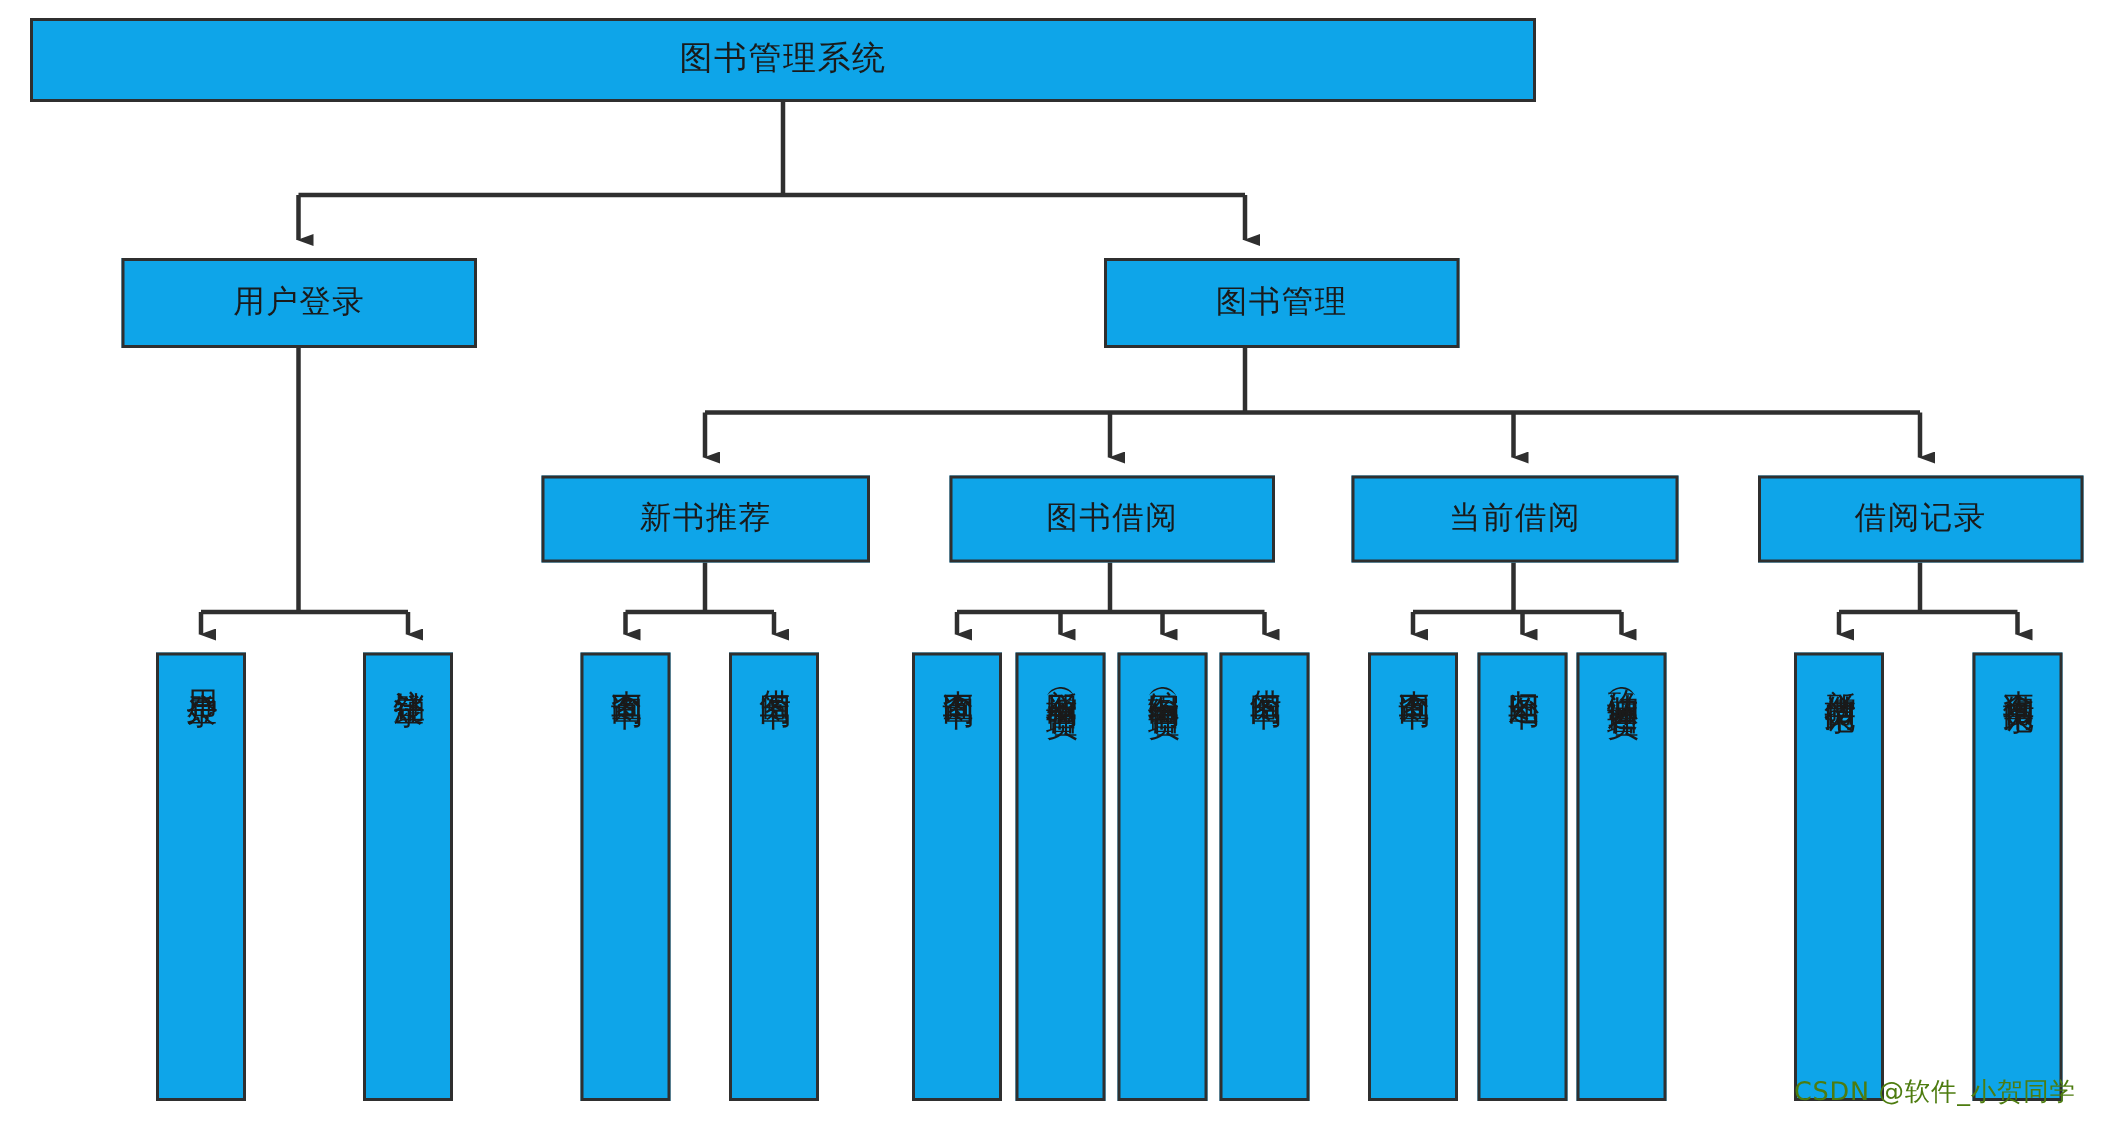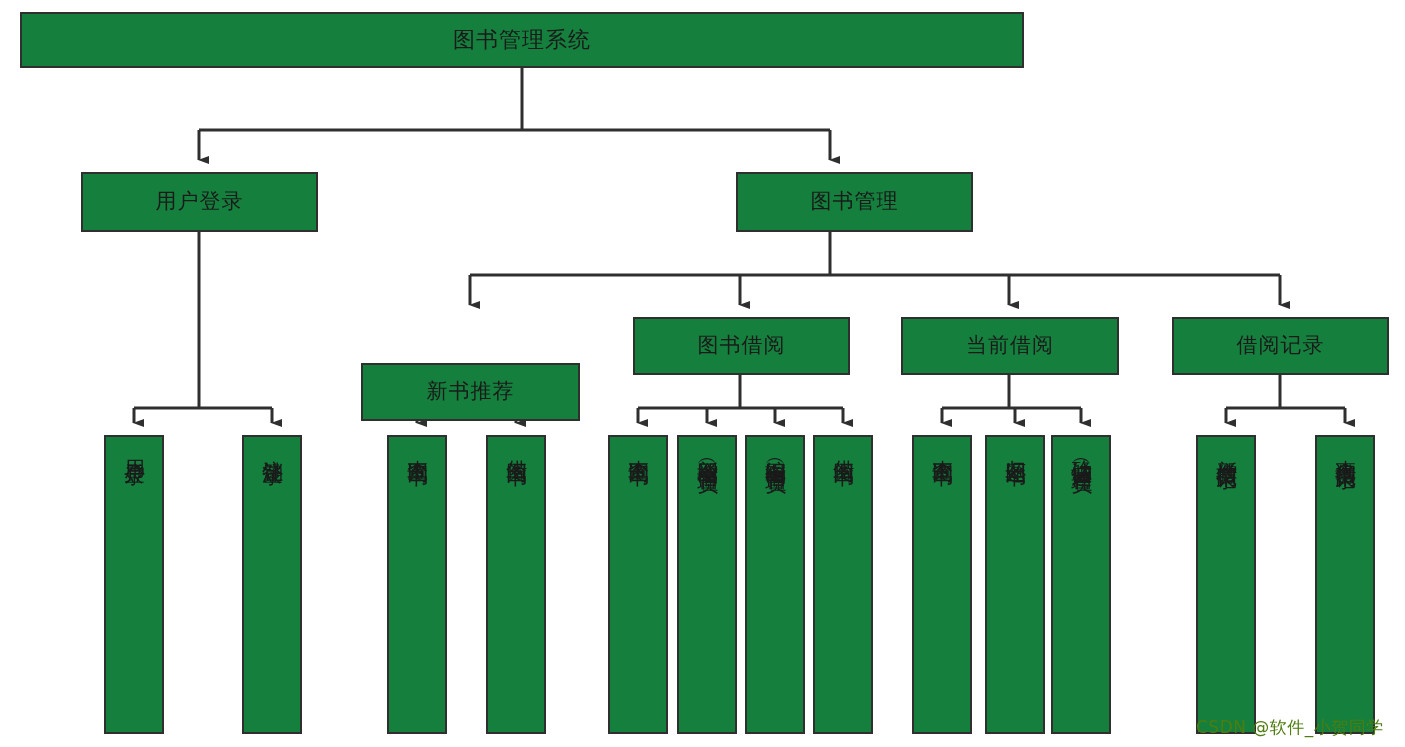--- a/index.html
+++ b/index.html
@@ -21,21 +21,21 @@
     position: absolute;
     left: 0;
     top: 0;
     width: 1405px;
     height: 747px;
     pointer-events: none;
   }
   .node {
     position: absolute;
     box-sizing: border-box;
-    background: #15803d;
+    background: #0ea5e9;
     border: 2px solid #2f2f2f;
     display: flex;
     align-items: center;
     justify-content: center;
     color: #1a1a1a;
   }
   .node.horiz {
     font-size: 21px;
     letter-spacing: 1px;
     line-height: 1.2;
@@ -124,21 +124,21 @@
     <span>图书管理系统</span>
   </div>
 
   <div class="node horiz" style="left:81px; top:172px; width:237px; height:60px;">
     <span>用户登录</span>
   </div>
   <div class="node horiz" style="left:736px; top:172px; width:237px; height:60px;">
     <span>图书管理</span>
   </div>
 
-  <div class="node horiz" style="left:361px; top:317px; width:219px; height:58px;margin-top:46px;">
+  <div class="node horiz" style="left:361px; top:317px; width:219px; height:58px;">
     <span>新书推荐</span>
   </div>
   <div class="node horiz" style="left:633px; top:317px; width:217px; height:58px;text-align:center;">
     <span>图书借阅</span>
   </div>
   <div class="node horiz" style="left:1172px; top:317px; width:217px; height:58px;">
     <span>借阅记录</span>
   </div>
   <div class="node horiz" style="left:901px; top:317px; width:218px; height:58px;">
     <span>当前借阅</span>

